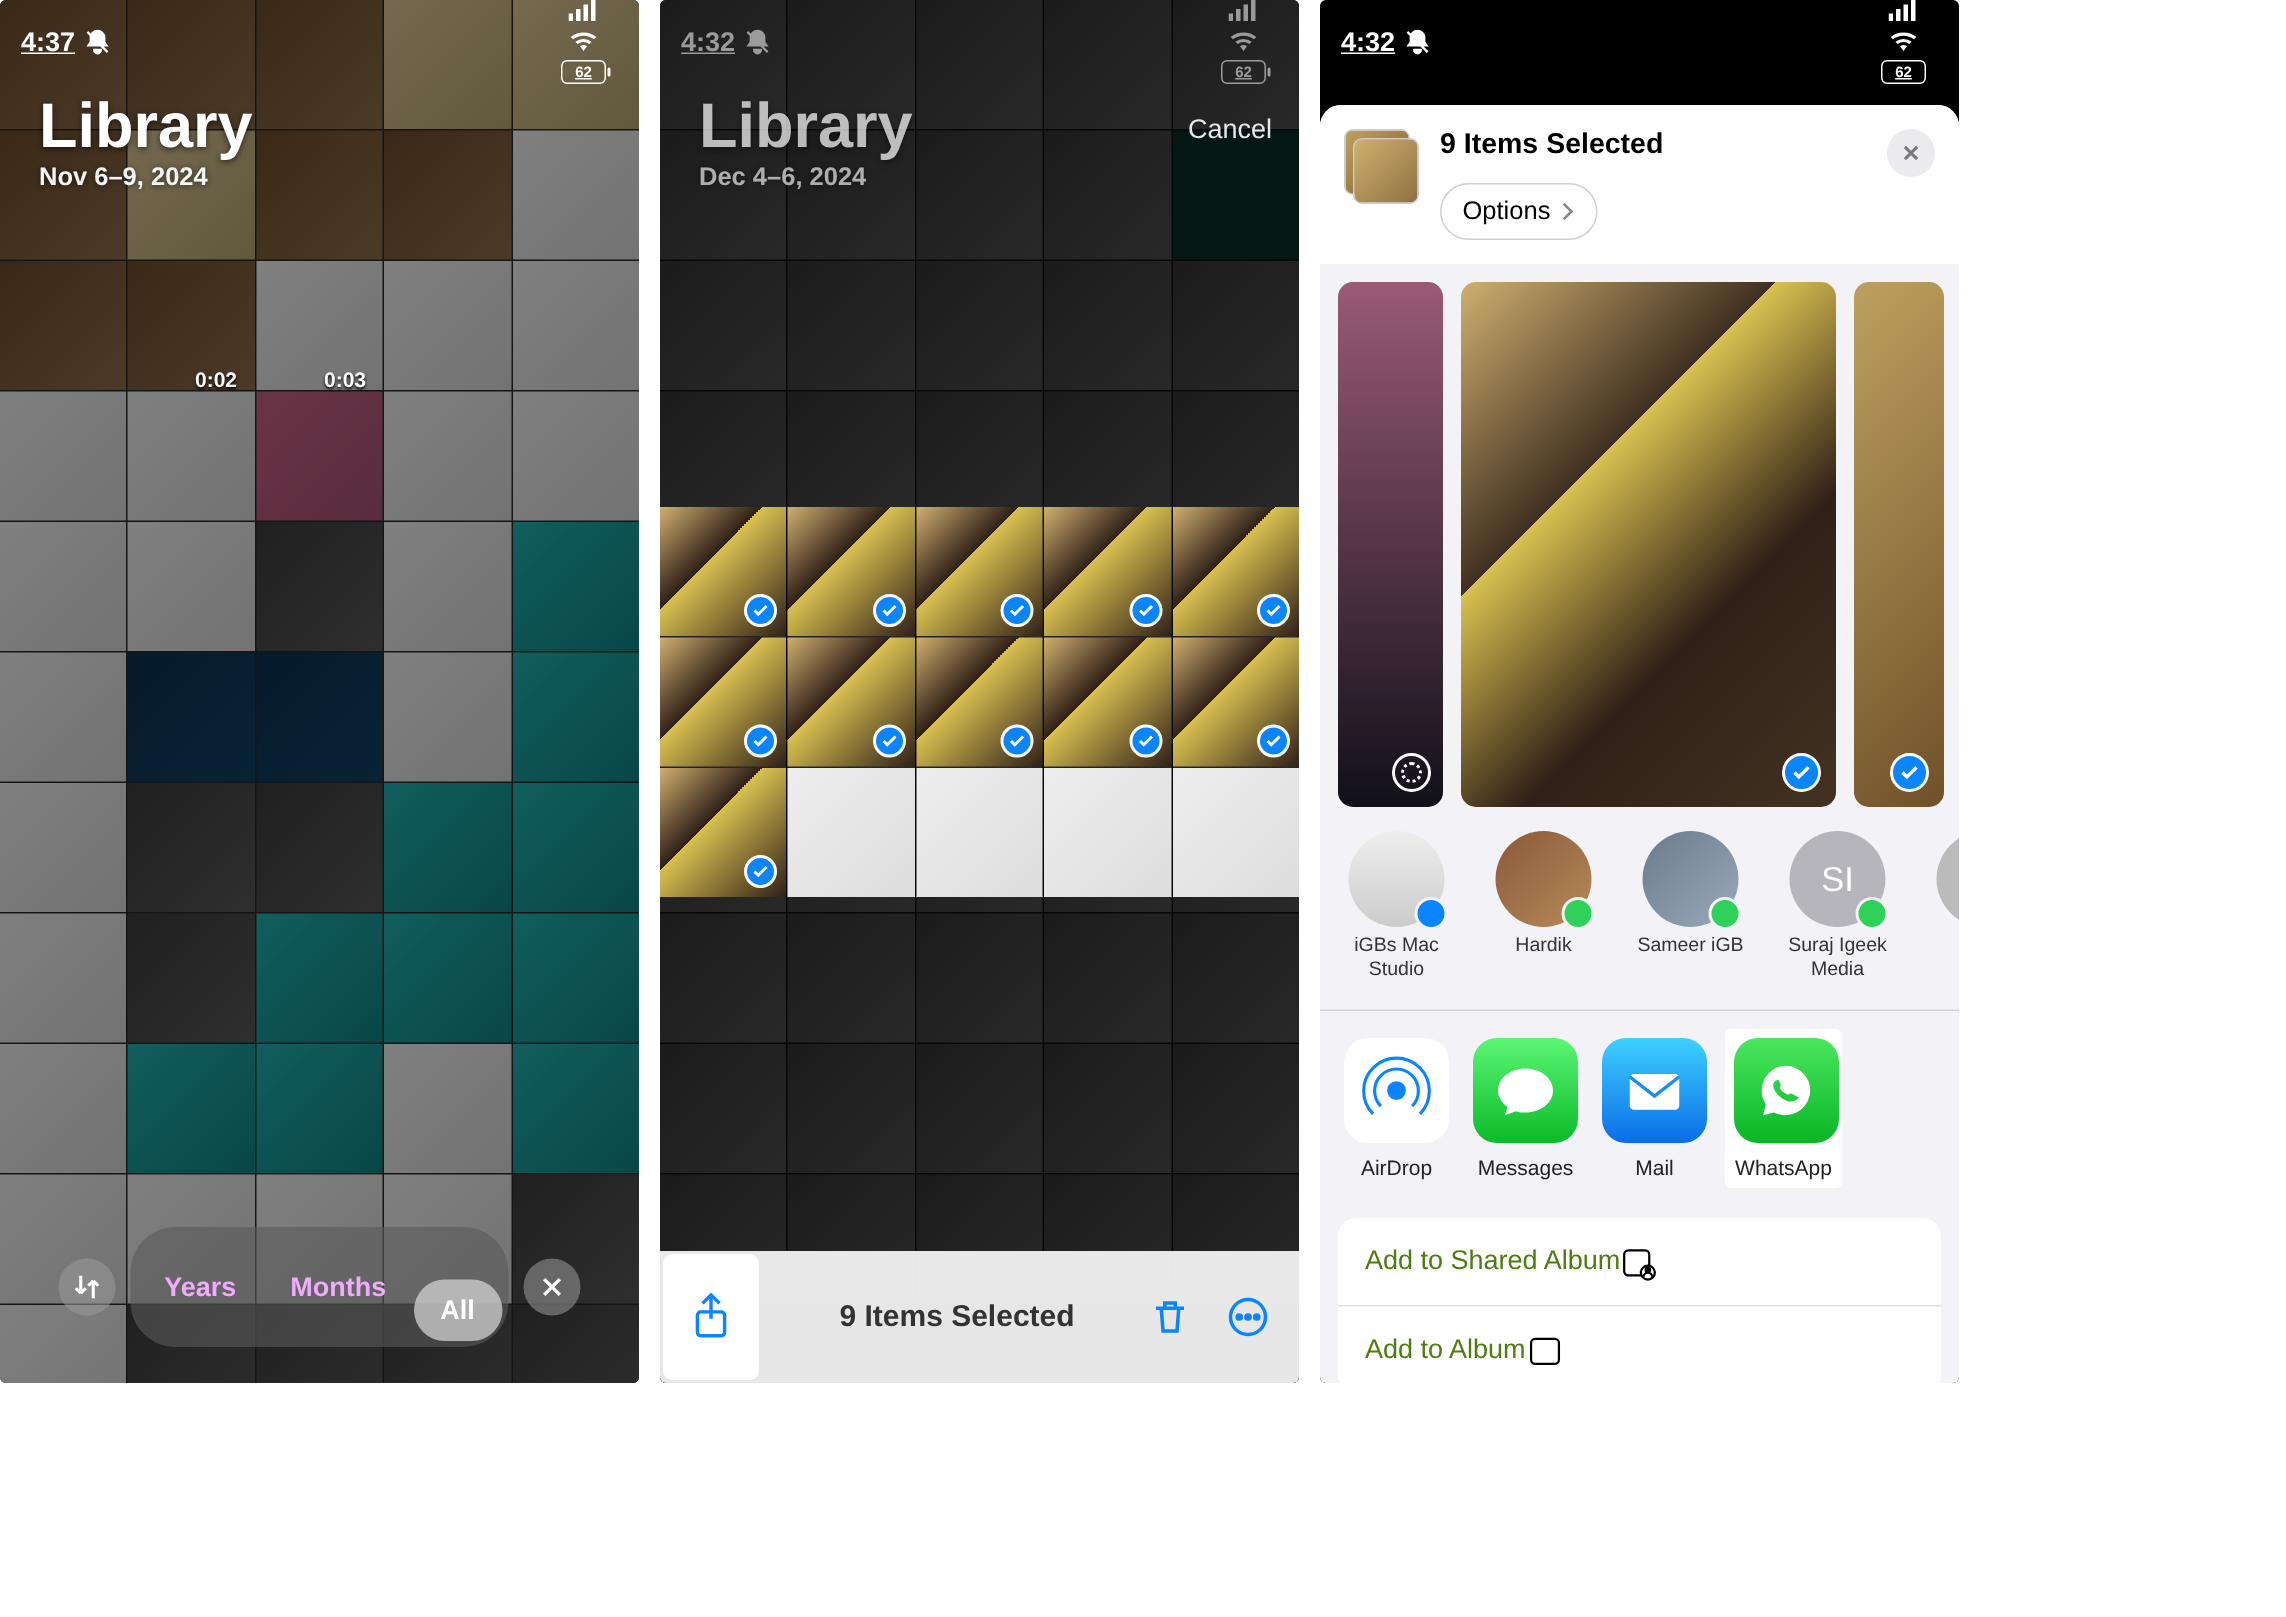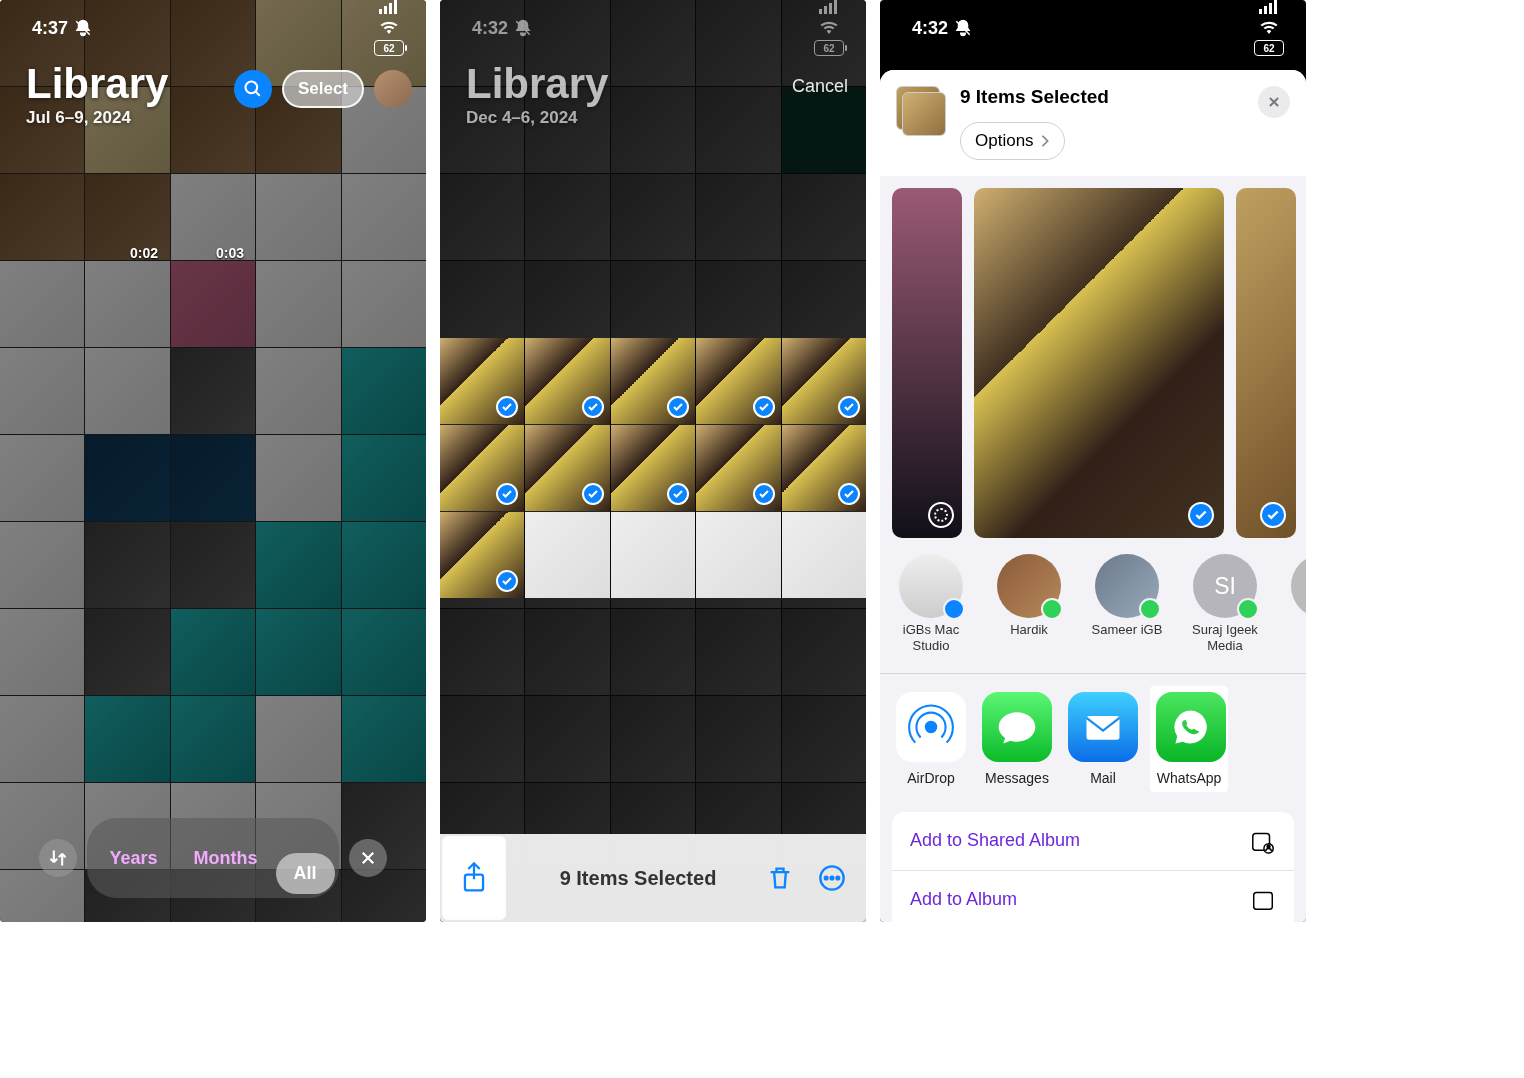--- a/index.html
+++ b/index.html
@@ -21,24 +21,25 @@
     overflow: hidden;
     flex-shrink: 0;
   }
   .phone3 { width: 426px; }
 
   
   .status {
     position: absolute; top: 0; left: 0; right: 0;
     height: 50px;
     display: flex; align-items: center; justify-content: space-between;
-    padding: 6px 22px 0 32px;
+    padding: 6px 22px 0 14px;
     color: #fff;
     font-size: 18px; font-weight: 600;
     z-index: 50;
+    text-decoration: underline;
   }
   .status .time { display:flex; align-items:center; gap:6px;}
   .status .right { display:flex; align-items:center; gap:6px;flex-direction:column;}
   .batt-box {
     border:1.5px solid #fff; border-radius:4px; width:30px; height:16px;
     position:relative; display:flex; align-items:center; justify-content:center;
     font-size:10px; font-weight:700;
   }
   .batt-box::after{
     content:""; position:absolute; right:-4px; top:4px; width:2px; height:6px; background:#fff; border-radius:1px;
@@ -232,22 +233,22 @@
   .aicon{width:70px;height:70px;border-radius:16px;margin:0 auto 8px;display:flex;align-items:center;justify-content:center;}
   .aicon.airdrop{background:#fff;}
   .aicon.msg{background:linear-gradient(180deg,#5bf675,#0bbb29);}
   .aicon.mail{background:linear-gradient(180deg,#3fd0ff,#0a6de8);}
   .aicon.wa{background:linear-gradient(180deg,#4ae65f,#09b526);}
   .app.hl{background:#fff;padding:6px;border-radius:4px;margin-top:-6px;}
   .actions{
     background:#fff;margin:0 12px;border-radius:12px;overflow:hidden;
   }
   .action-row{
-    padding:16px 18px;display:flex;justify-content:space-between;align-items:center;
-    font-size:18px;color:#6d28d9;border-bottom:0.5px solid #e2e2e6;
+    padding:16px 18px;display:flex;align-items:center;
+    font-size:18px;color:#4d7c0f;border-bottom:0.5px solid #e2e2e6;
   }
   .action-row:last-child{border-bottom:none;}
   .action-icon{width:26px;height:26px;}
 </style>
 </head>
 <body>
 
 <div class="phone">
   <div class="s1-bg">
     <div class="a"></div>
@@ -325,33 +326,23 @@
           <path d="M12 18l-3-4a5 5 0 0 1 6 0zm-7-8a12 12 0 0 1 14 0l-2 2a9 9 0 0 0-10 0zM1 6a18 18 0 0 1 22 0l-2 2a15 15 0 0 0-18 0z"></path>
         </svg>
       <span class="batt-box">
           <span>62</span>
         </span>
     </span>
   </div>
 
   <div class="s1-title">
     <h1>Library</h1>
-    <div class="date">Jul 6–9, 2024</div>
-  </div>
-
-  <div class="s1-actions">
-    <span class="circ blue">
-      <svg width="20" height="20" viewBox="0 0 24 24" fill="none" stroke="#fff" stroke-width="2.5">
-          <circle cx="10" cy="10" r="7"></circle>
-          <path d="m20 20-5-5"></path>
-        </svg>
-    </span>
-    <span class="select-pill">Select</span>
-    <span class="avatar"></span>
-  </div>
+    <div class="date">Nov 6–9, 2024</div>
+  </div>
+
 
   <span class="vid-dur" style="left:130px;top:245px">0:02</span>
   <span class="vid-dur" style="left:216px;top:245px">0:03</span>
 
   <div class="s1-bottom">
     <span class="circ">
       <svg width="20" height="20" viewBox="0 0 24 24" fill="none" stroke="#fff" stroke-width="2.5">
           <path d="M7 3v14m0 0l-4-4m4 4l4-4M17 21V7m0 0l-4 4m4-4l4 4"></path>
         </svg>
     </span>

